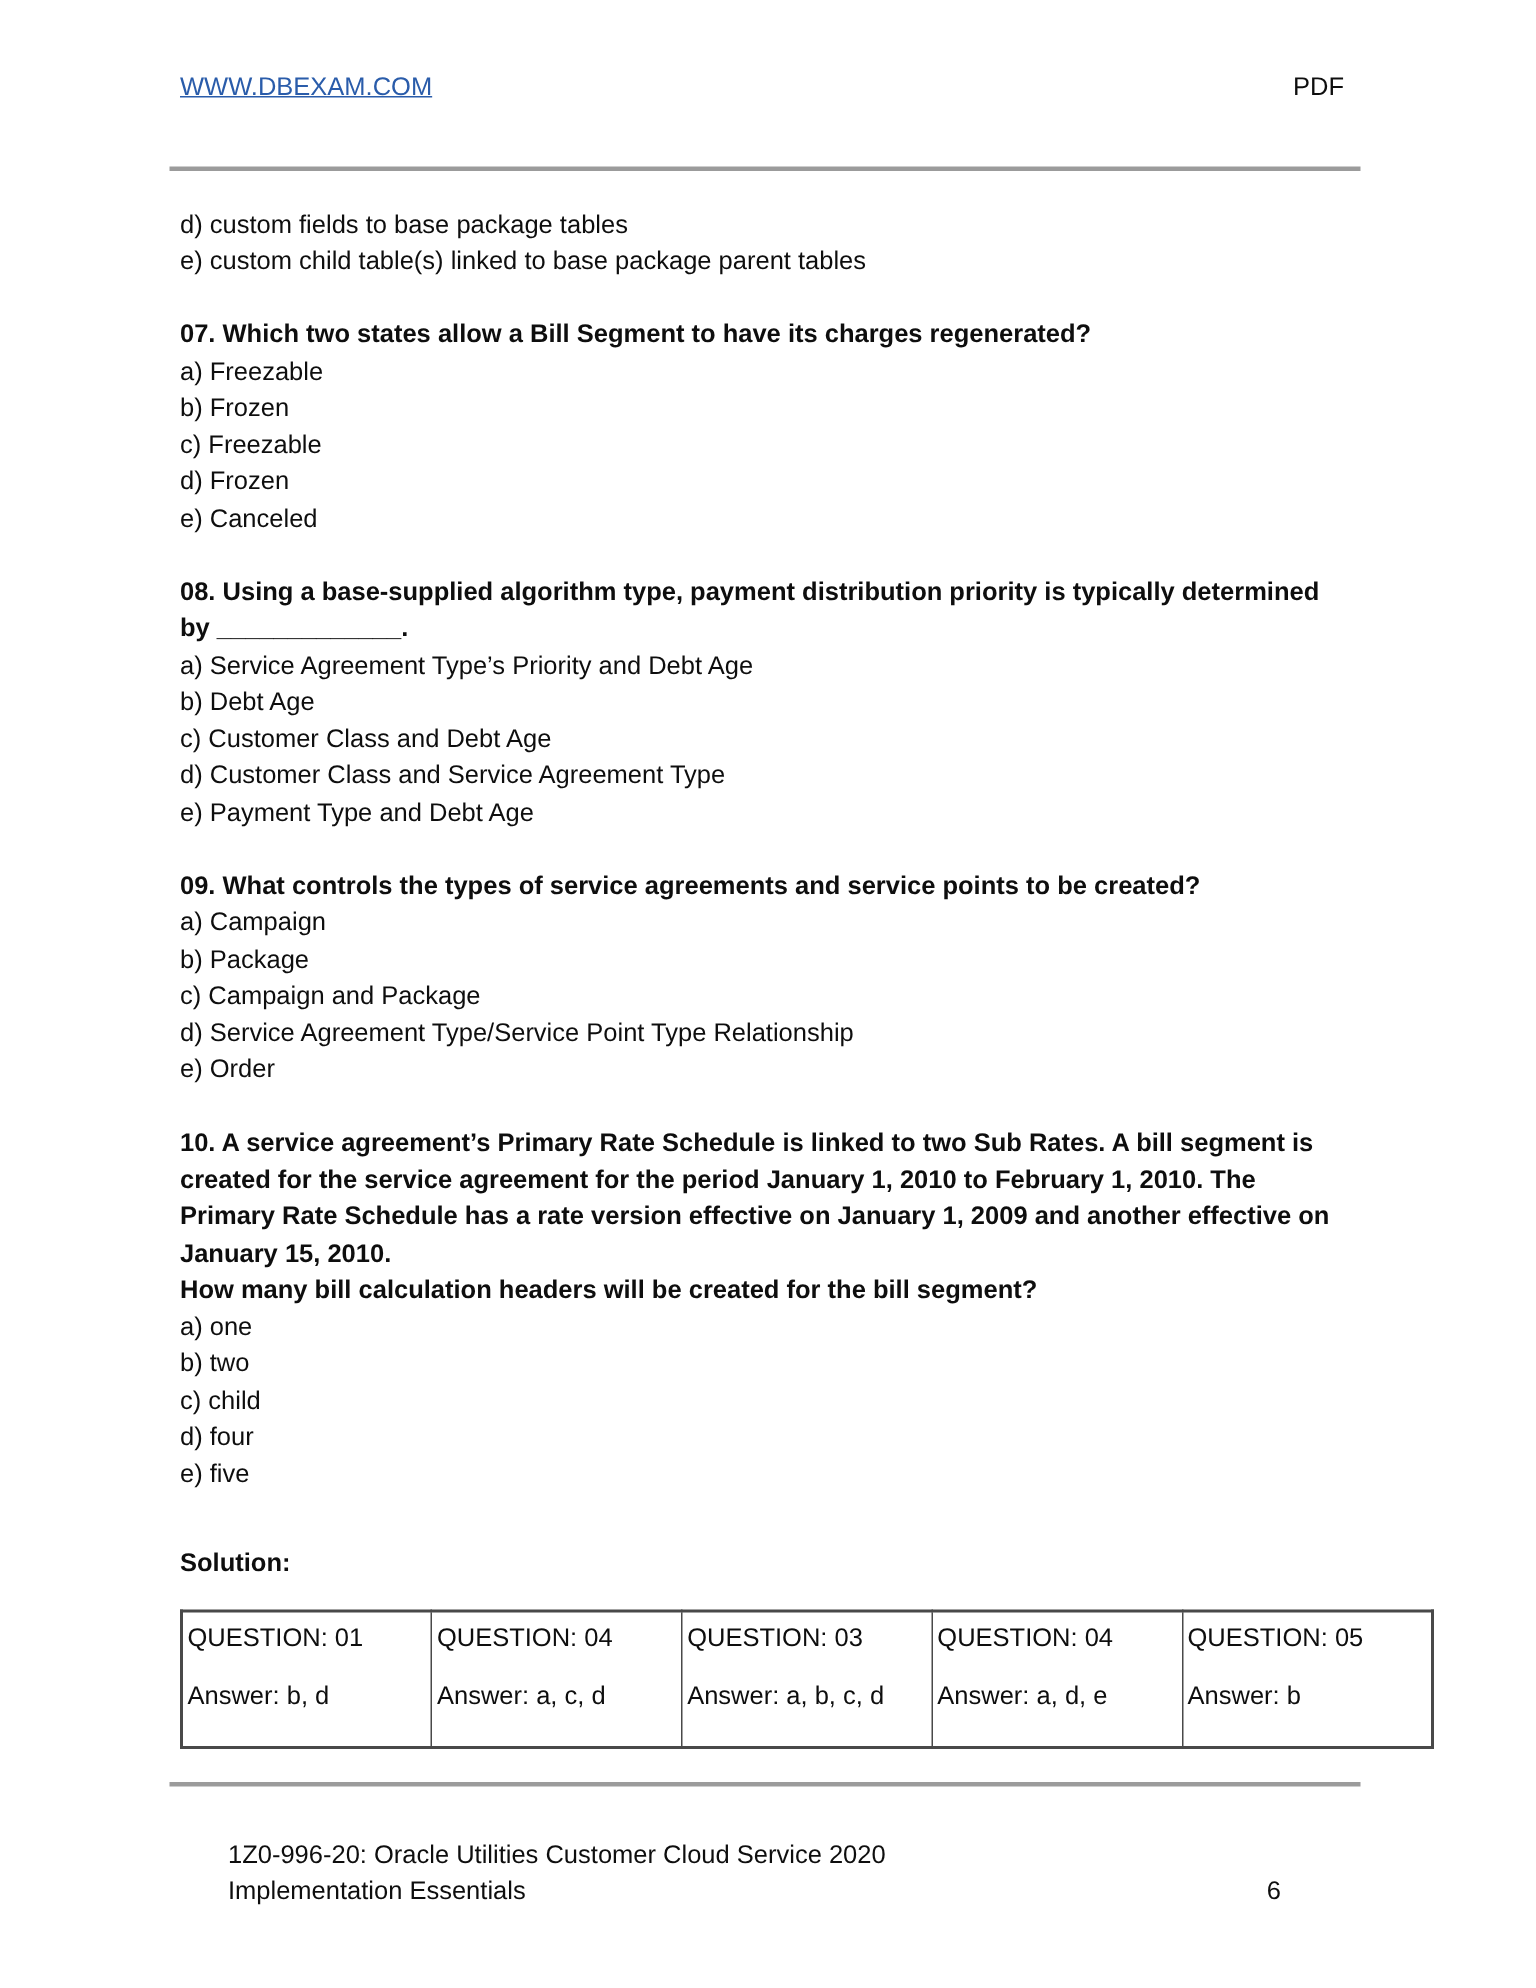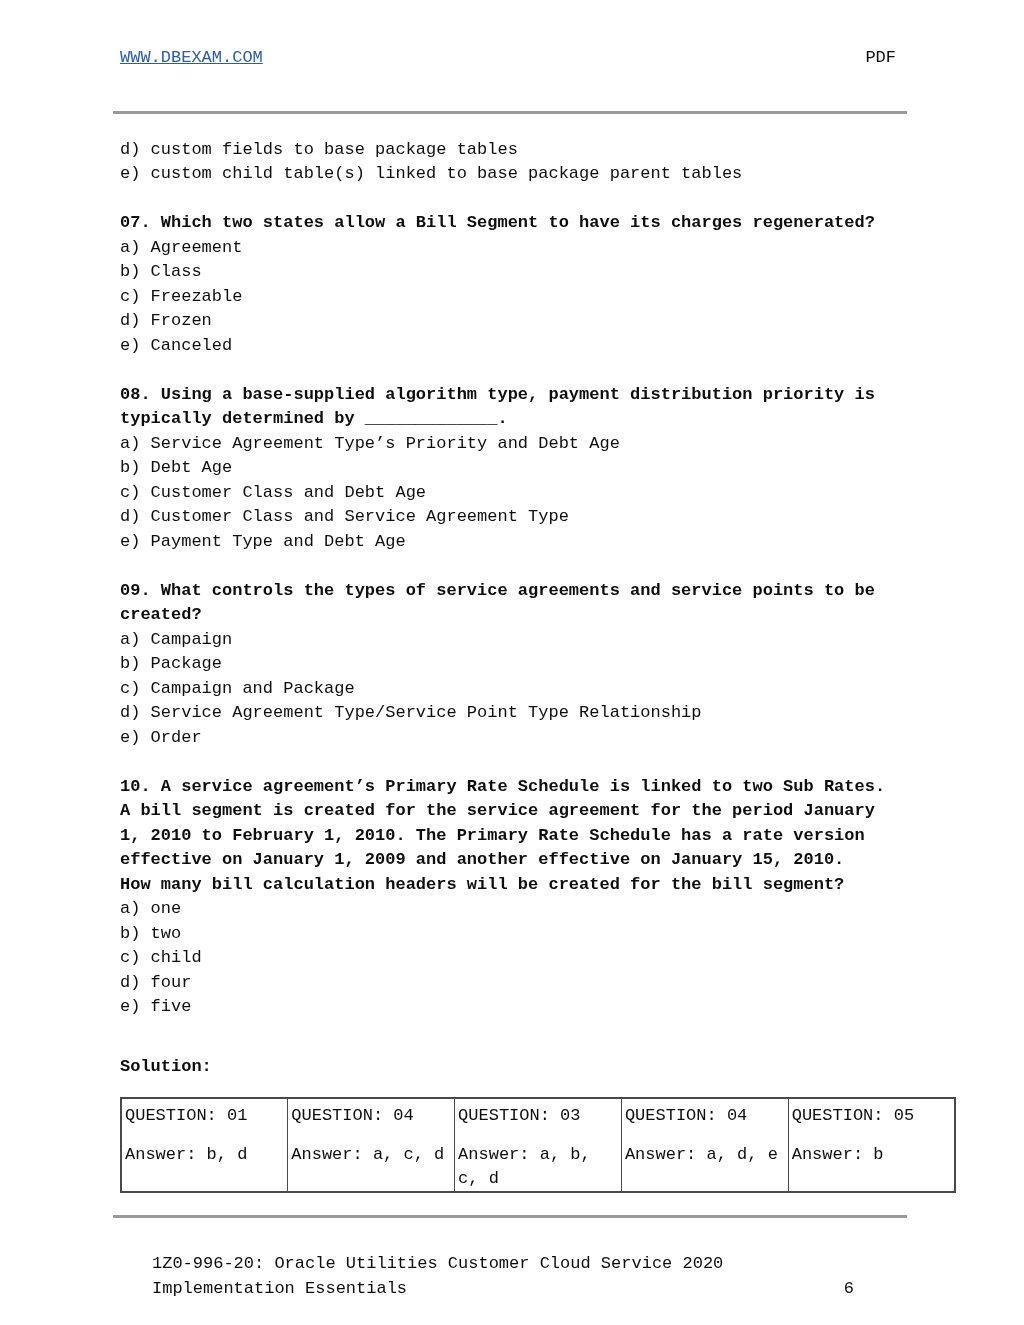--- a/index.html
+++ b/index.html
@@ -3,21 +3,21 @@
 <meta charset="utf-8">
 <style>
   html,body{margin:0;padding:0;background:#ffffff;}
   .page{
     position:relative;
     width:1024px;
     height:1325px;
     background:#ffffff;
     box-sizing:border-box;
     padding:46px 120px 0 120px;
-    font-family:Liberation Mono, monospace;
+    font-family:Liberation Sans, sans-serif;
     font-size:17px;
     line-height:24.5px;
     color:#0e0e0e;
   }
   p{margin:0;}
   .header-row{
     display:flex;
     justify-content:space-between;
     align-items:flex-start;
   }
@@ -81,22 +81,22 @@
 
   <div class="rule rule-top"></div>
 
   <div class="intro-block">
     <p>d) custom fields to base package tables</p>
     <p>e) custom child table(s) linked to base package parent tables</p>
   </div>
 
   <div class="q-block">
     <p class="q-prompt">07. Which two states allow a Bill Segment to have its charges regenerated?</p>
-    <p>a) Agreement</p>
-    <p>b) Class</p>
+    <p>a) Freezable</p>
+    <p>b) Frozen</p>
     <p>c) Freezable</p>
     <p>d) Frozen</p>
     <p>e) Canceled</p>
   </div>
 
   <div class="q-block">
     <p class="q-prompt">08. Using a base-supplied algorithm type, payment distribution priority is typically determined by _____________.</p>
     <p>a) Service Agreement Type’s Priority and Debt Age</p>
     <p>b) Debt Age</p>
     <p>c) Customer Class and Debt Age</p>

